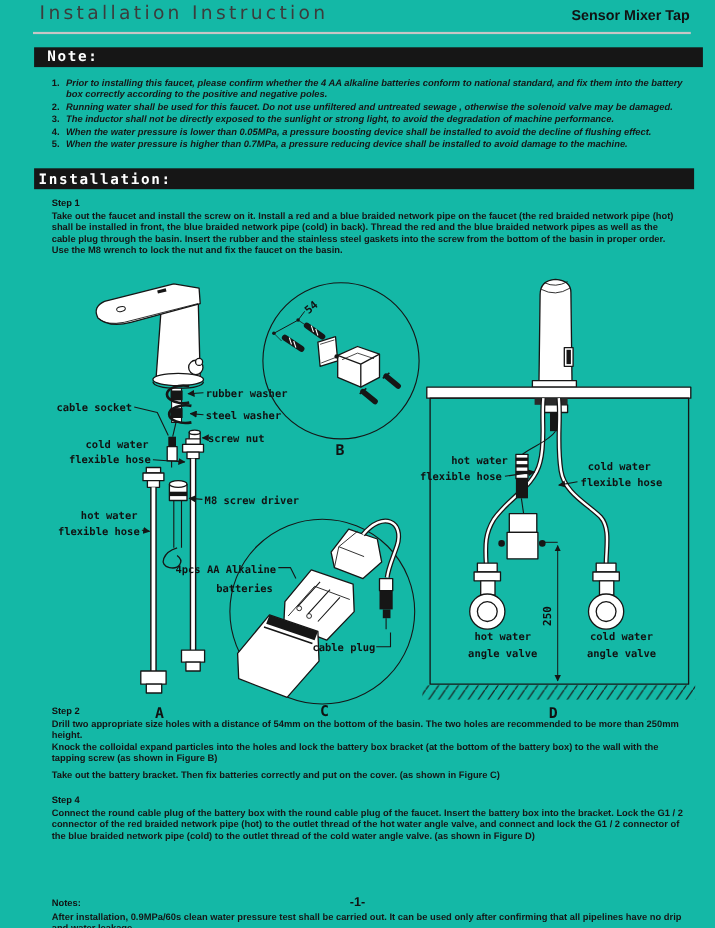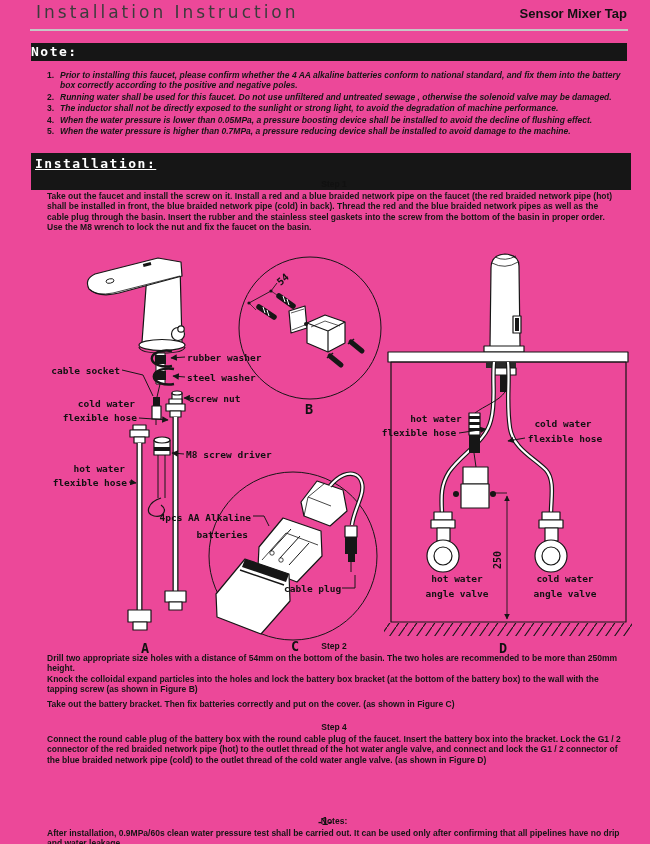--- a/index.html
+++ b/index.html
@@ -1,32 +1,32 @@
 <!DOCTYPE html>
 <html><head>
 <meta charset="utf-8">
 <style>
   html,body{margin:0;padding:0;background:#e8e8e8;}
-  .page{position:relative;width:650px;height:844px;background:#ec4899;overflow:hidden;
+  .page{position:relative;width:650px;height:844px;background:#14b8a6;overflow:hidden;
         font-family:"Liberation Sans",sans-serif;color:#111;}
   .title{position:absolute;left:36px;top:2px;font:400 17px "DejaVu Sans",sans-serif;
          letter-spacing:3px;color:#3c3c3c;}
   .product{position:absolute;right:23px;top:6px;font:700 13px "Liberation Sans",sans-serif;color:#111;margin-left:34px;}
   .rule{position:absolute;left:30px;top:29px;width:598px;height:2px;background:#c6c6c6;}
   .bar{position:absolute;left:31px;width:596px;background:#161616;color:#fff;
        font:700 13px "DejaVu Sans Mono",monospace;letter-spacing:1.5px;}
-  .bar-note{top:43px;height:18px;line-height:18px;padding-left:0;}
-  .bar-install{top:153px;height:37px;line-height:21px;padding-left:4px;text-decoration:underline;}
+  .bar-note{top:43px;height:18px;line-height:18px;padding-left:12px;}
+  .bar-install{top:153px;height:19px;line-height:21px;padding-left:4px;}
   .body-text{font:700 8.5px/10.4px "Liberation Sans",sans-serif;color:#151515;}
   .note-list{position:absolute;left:47px;top:70px;width:574px;}
   .note-item{display:flex;margin-bottom:1px;}
   .note-item .num{width:13px;flex:0 0 13px;font:700 8.5px/10.4px "Liberation Sans",sans-serif;}
   .note-item .txt{flex:1;font-style:italic;}
   .step{position:absolute;left:47px;width:574px;}
-  .step .h{font:700 8.5px/11px "Liberation Sans",sans-serif;margin-bottom:1px;text-align:center;}
+  .step .h{font:700 8.5px/11px "Liberation Sans",sans-serif;margin-bottom:1px;}
   .step1{top:179px;} .step2{top:641px;} .step3{top:699px;} .step4{top:722px;} .notes-block{top:780px;margin-top:36px;}
   .pageno{position:absolute;left:0;top:815px;width:650px;text-align:center;
           font:700 11.5px "Liberation Sans",sans-serif;}
   .diagram{position:absolute;left:0;top:250px;}
   .diagram text{font:700 9.5px "DejaVu Sans Mono",monospace;fill:#111;}
   .diagram text.figlbl{font:700 13.5px "DejaVu Sans Mono",monospace;}
   .diagram text.dim{font:700 10px "DejaVu Sans Mono",monospace;}
 </style>
 </head>
 <body>

